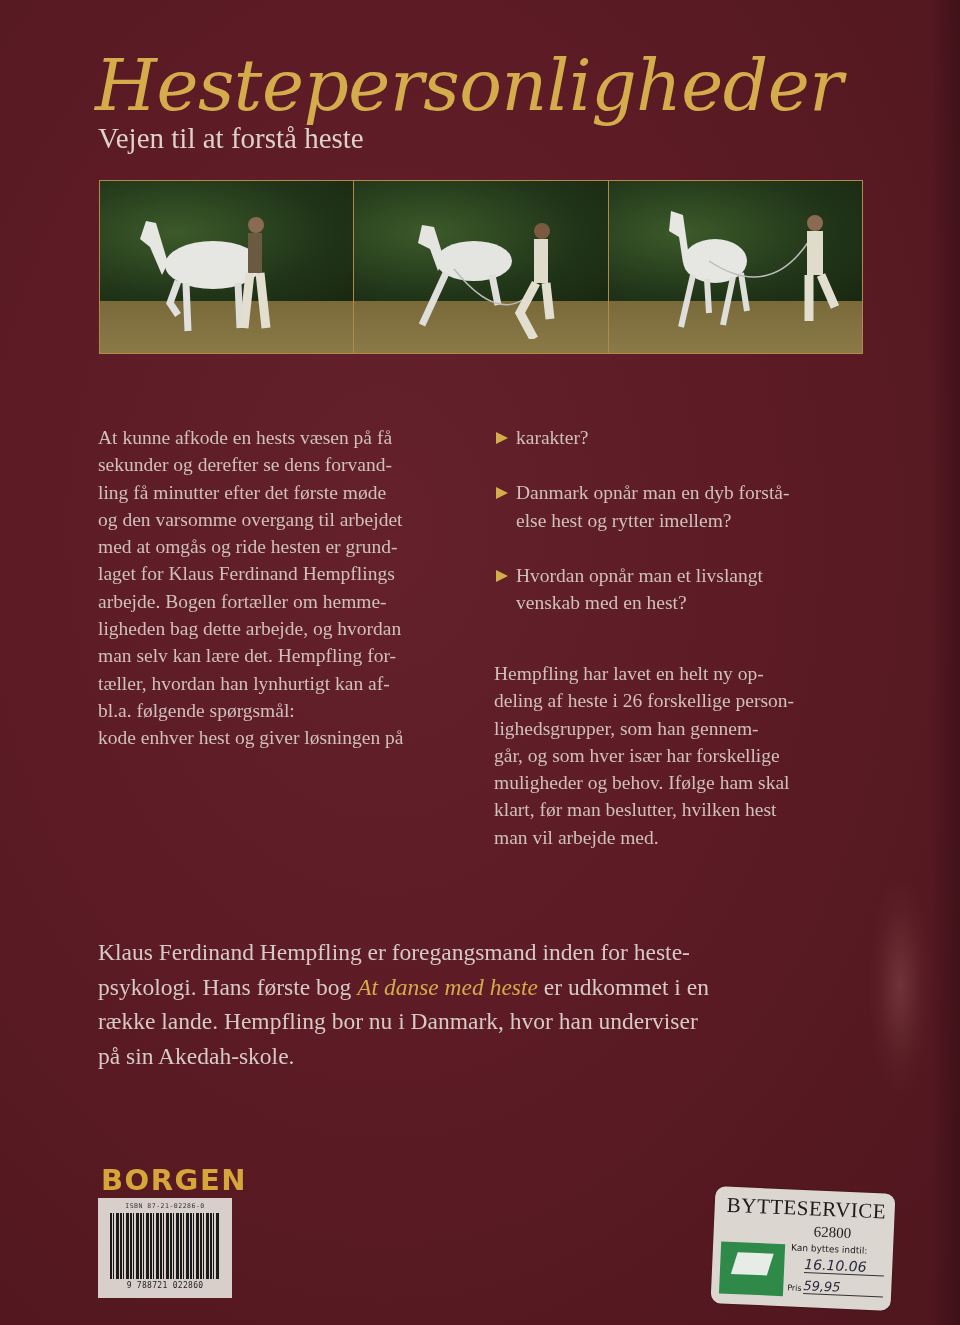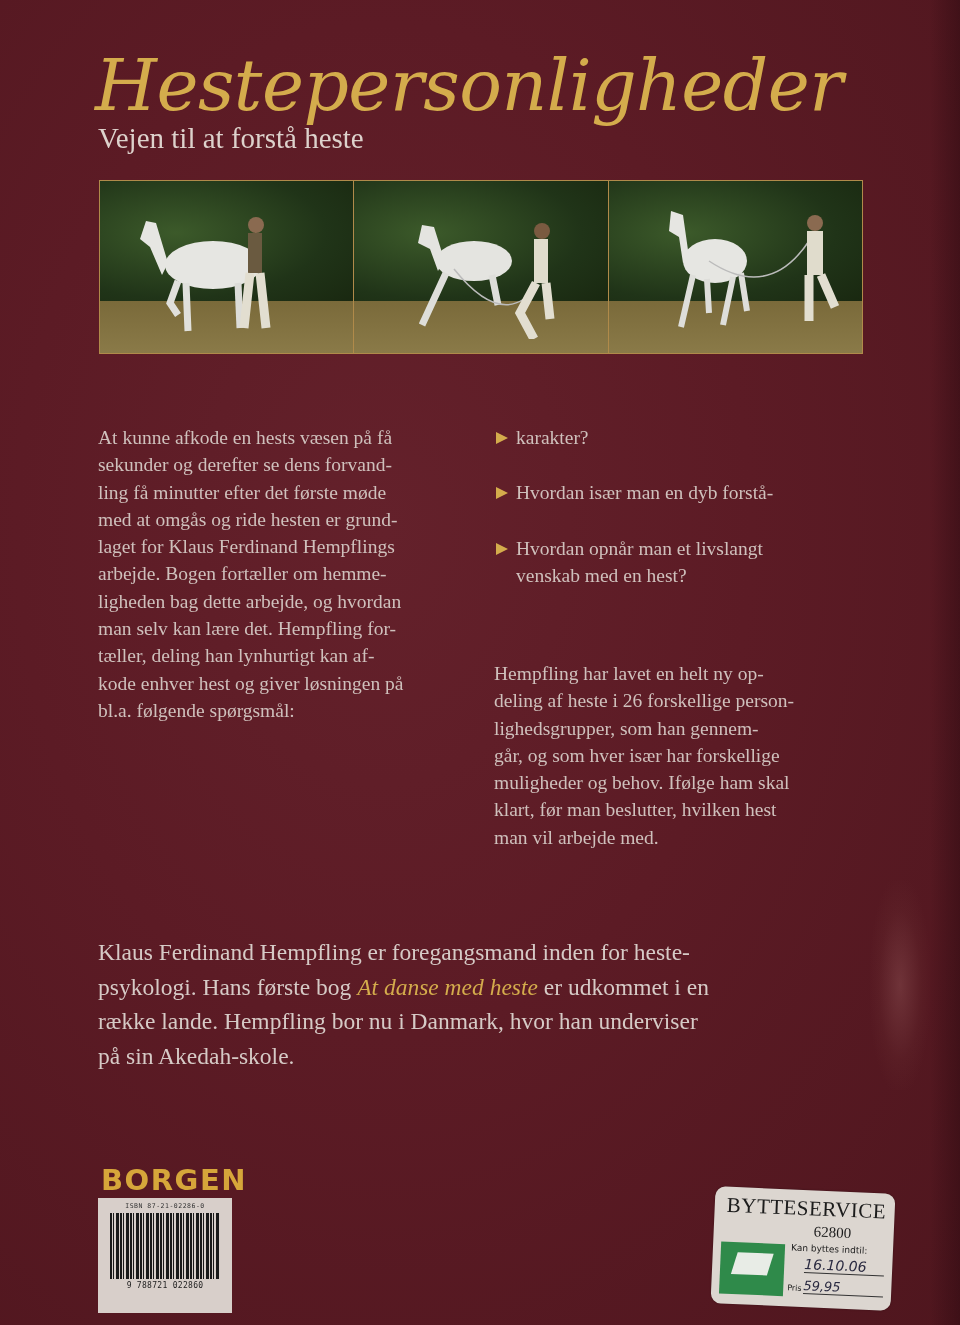--- a/index.html
+++ b/index.html
@@ -84,21 +84,21 @@
   }
   .bio .line { display: block; white-space: nowrap; }
   .bio .book { font-style: italic; color: #d4ac4c; }
 
   .publisher {
     position: absolute; left: 101px; top: 1163px;
     font-family: "DejaVu Sans", "Liberation Sans", sans-serif;
     font-weight: bold; font-size: 29px; color: #d6a63a; letter-spacing: 1.5px;
   }
   .barcode {
-    position: absolute; left: 98px; top: 1198px; width: 134px; height: 115px;
+    position: absolute; left: 98px; top: 1198px; width: 134px; height: 100px;
     background: #d8cfca; box-sizing: border-box; padding: 4px 8px;
   }
   .barcode .isbn-top {
     font-family: "DejaVu Sans Mono", "Liberation Mono", monospace;
     font-size: 6.5px; color: #333; text-align: center; letter-spacing: 0.5px;
   }
   .barcode .bars {
     height: 66px; margin: 3px 4px 2px 4px;
     background: repeating-linear-gradient(90deg,
       #1a1a1a 0px, #1a1a1a 2px, #d8cfca 2px, #d8cfca 3px,
@@ -213,38 +213,40 @@
           <path d="M160 74 L160 120 M172 74 L186 106" stroke="#e2ded0" stroke-width="9" fill="none"></path>
         </svg>
       </div>
     </div>
   </div>
 
   <div class="col-left">
     <span class="line">At kunne afkode en hests væsen på få</span>
     <span class="line">sekunder og derefter se dens forvand-</span>
     <span class="line">ling få minutter efter det første møde</span>
+    <span class="line">og den varsomme overgang til arbejdet</span>
     <span class="line">med at omgås og ride hesten er grund-</span>
     <span class="line">laget for Klaus Ferdinand Hempflings</span>
     <span class="line">arbejde. Bogen fortæller om hemme-</span>
     <span class="line">ligheden bag dette arbejde, og hvordan</span>
     <span class="line">man selv kan lære det. Hempfling for-</span>
-    <span class="line">tæller, deling han lynhurtigt kan af-</span>
+    <span class="line">tæller, hvordan han lynhurtigt kan af-</span>
+    <span class="line">bl.a. følgende spørgsmål:</span>
     <span class="line">kode enhver hest og giver løsningen på</span>
-    <span class="line">bl.a. følgende spørgsmål:</span>
   </div>
 
   <div class="bullets">
     <div class="bullet">
       <span class="arrow"></span>
       <span class="line">karakter?</span>
     </div>
     <div class="bullet">
       <span class="arrow"></span>
-      <span class="line">Hvordan især man en dyb forstå-</span>
+      <span class="line">Danmark opnår man en dyb forstå-</span>
+      <span class="line">else hest og rytter imellem?</span>
     </div>
     <div class="bullet">
       <span class="arrow"></span>
       <span class="line">Hvordan opnår man et livslangt</span>
       <span class="line">venskab med en hest?</span>
     </div>
   </div>
 
   <div class="col-right">
     <span class="line">Hempfling har lavet en helt ny op-</span>

